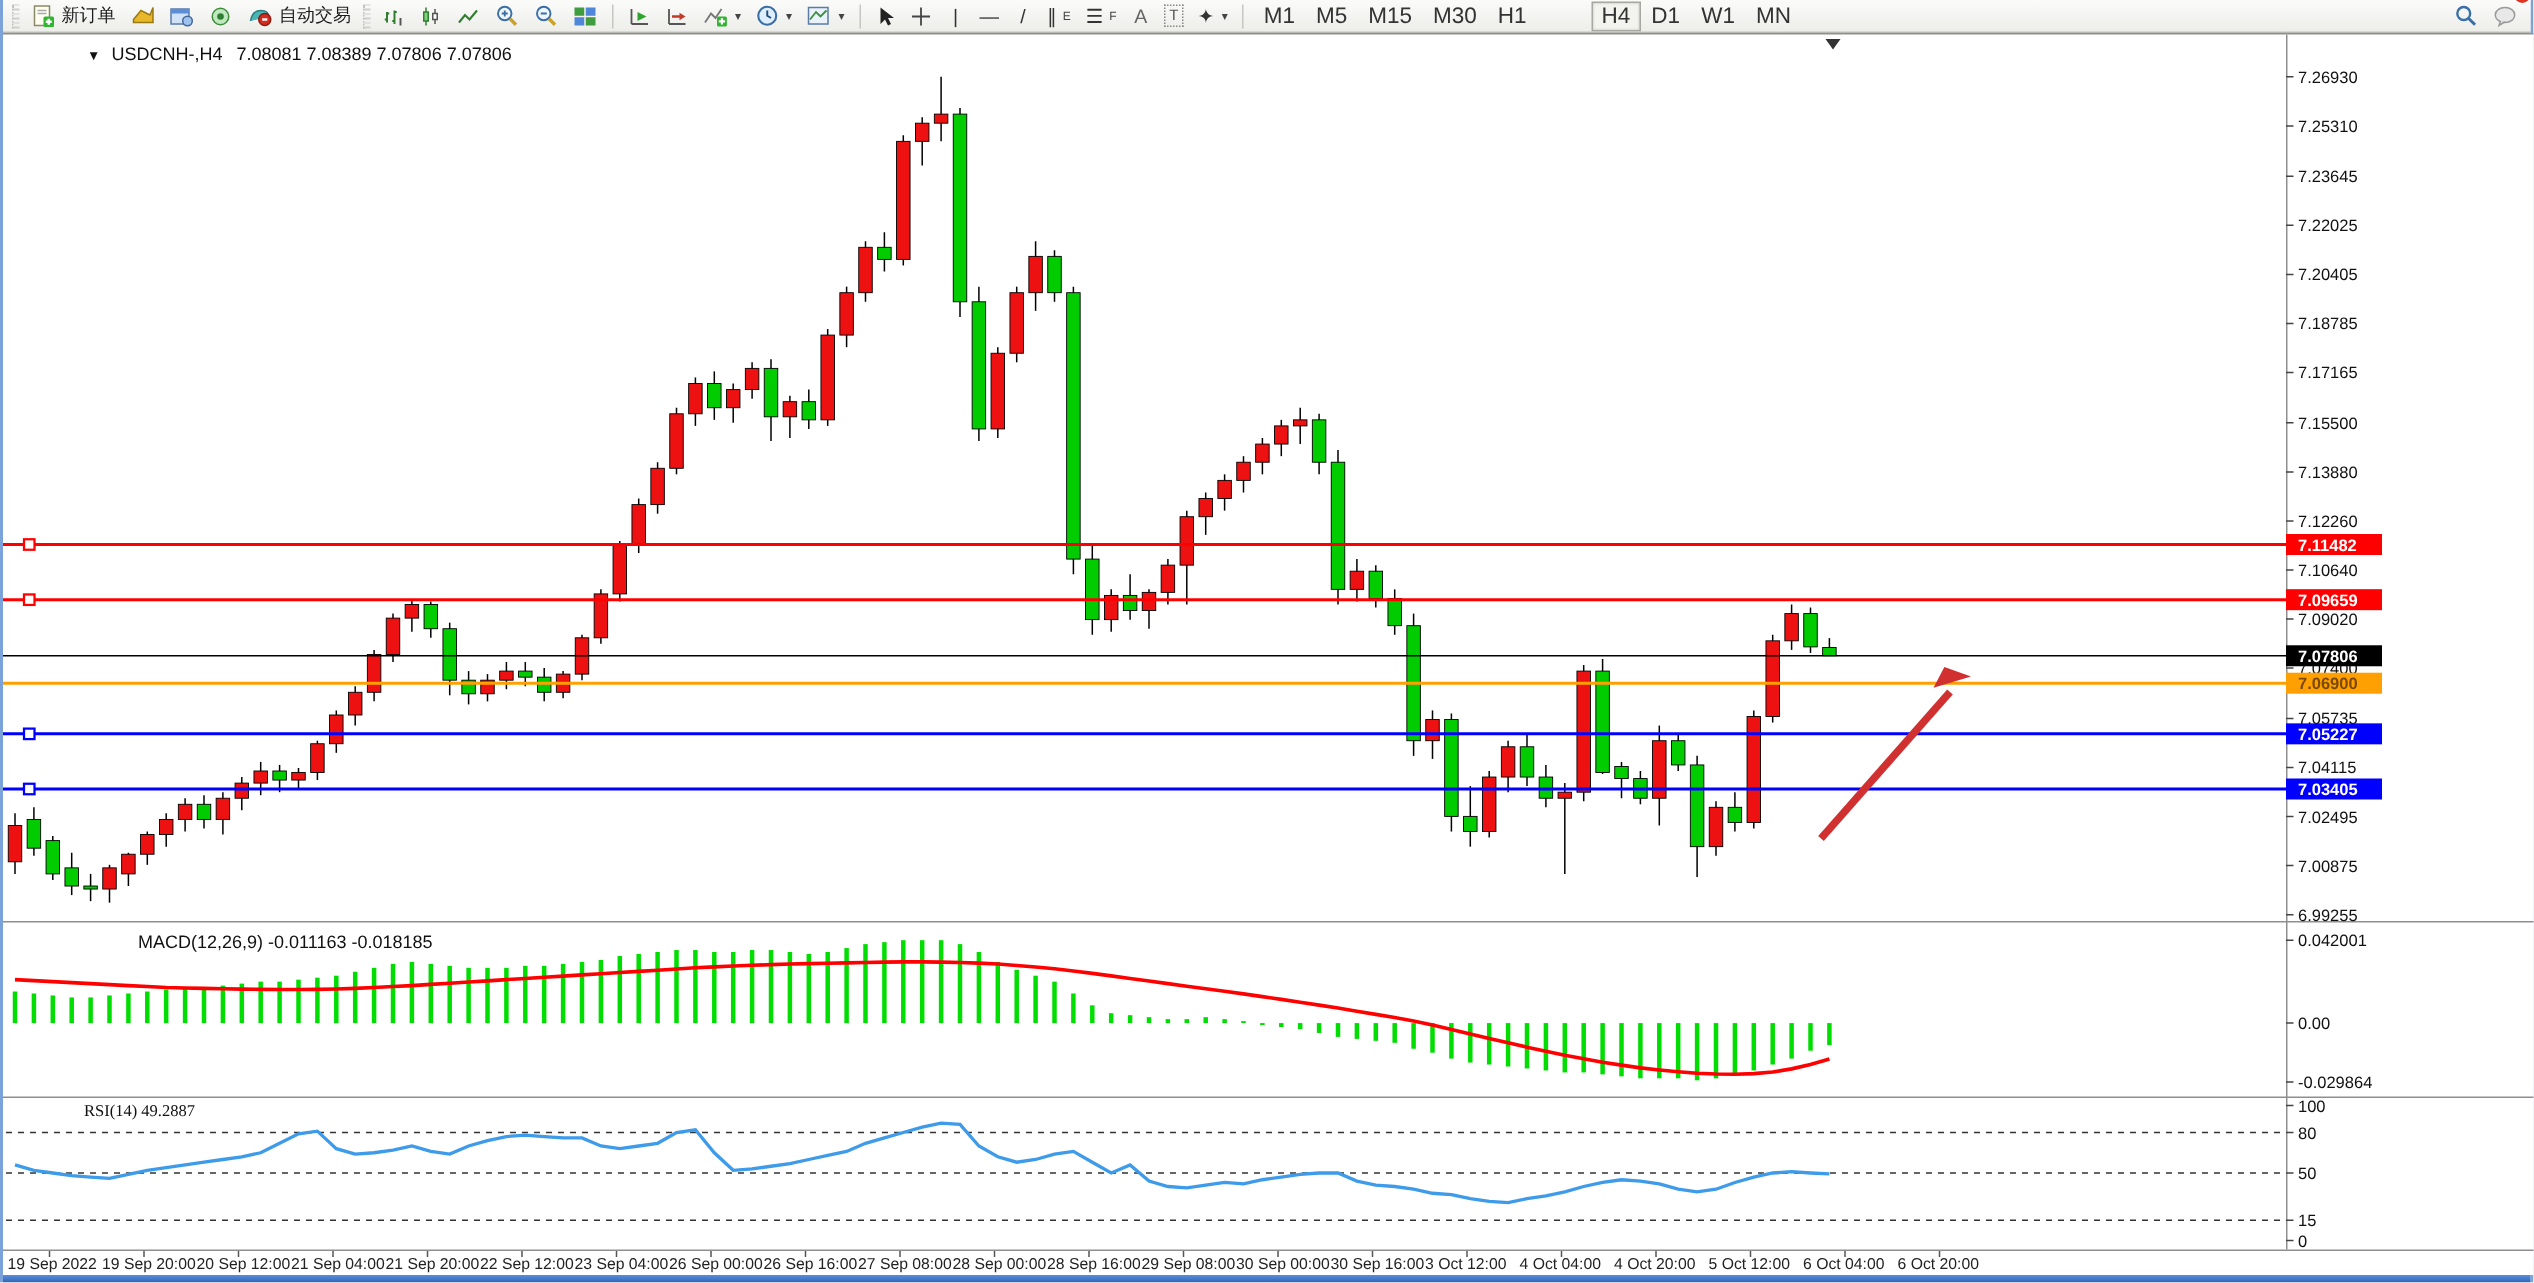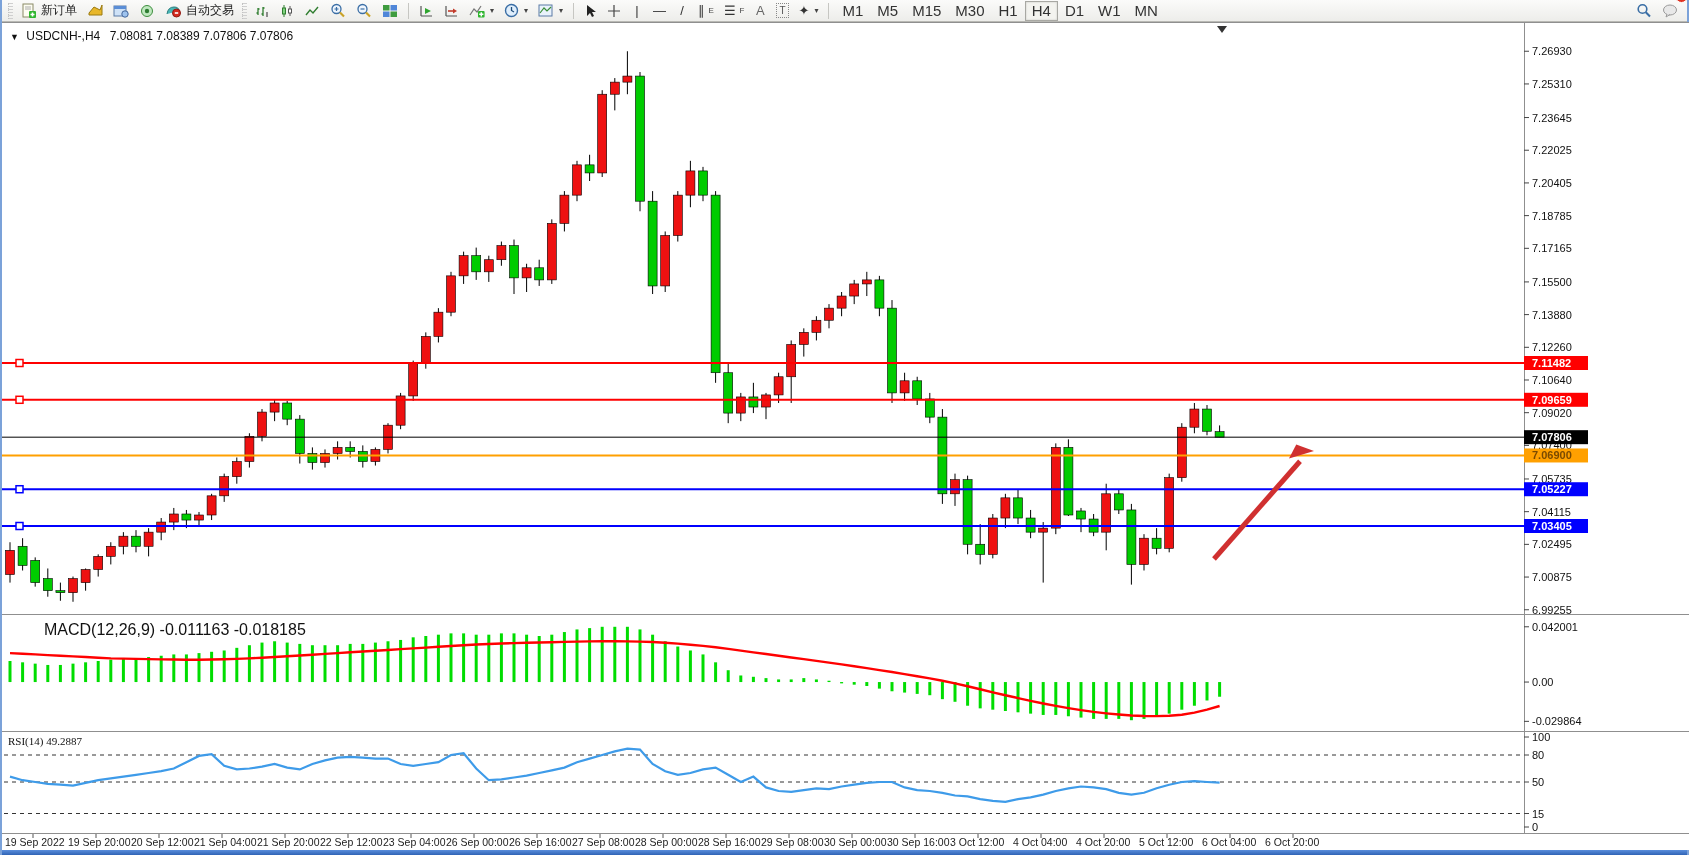--- a/index.html
+++ b/index.html
@@ -20,34 +20,34 @@
           border-left:1px dotted #c2c2c2; }
   .tb-sep { width:1px; height:16px; background:#c6c6c2; margin:0 4px; }
   .tb-btn { height:36px; min-width:20px; padding:0 3px; display:flex; align-items:center;
             justify-content:center; gap:4px; border:1px solid transparent; border-radius:2px;
             cursor:default; white-space:nowrap;text-align:center; }
   .tb-label { font-size:12px; color:#1c1c1c; }
   .caret { font-size:8px; color:#444; margin-left:1px; }
   .glyph { font-size:13px; line-height:13px; color:#333; }
   .tf-btn { height:20px; padding:0 6px; display:flex; align-items:center; font-size:15px;
             color:#333; border:1px solid transparent; }
-  .tf-btn.active { background:#f3f3ef; border:1px solid #a8a8a3; box-shadow:inset 0 0 2px rgba(0,0,0,.2); }
+  .tf-btn.active { background:#f3f3ef; border:1px solid #a8a8a3; box-shadow:inset 0 0 2px rgba(0,0,0,.2);margin-left:36px; }
   .spacer { flex:1; }
   .badge { position:relative; }
   .badge .count { position:absolute; top:-4px; right:-6px; min-width:13px; height:13px;
                   background:#e03322; color:#fff; border-radius:8px; font-size:9px;
                   display:flex; align-items:center; justify-content:center; padding:0 3px;
                   border:1px solid #fff; }
   .mini { display:inline-block; }
 
   
   .chart-area { position:absolute; top:22px; left:0; width:1689px; height:828px;
                 background:#fff; border-top:1px solid #8f8f8f; }
   svg text { font-family:"Liberation Sans", sans-serif; }
-  .overlay-label { position:absolute; font-size:12px; color:#111; z-index:5; white-space:nowrap; }
+  .overlay-label { position:absolute; font-size:12px; color:#111; z-index:5; white-space:nowrap;margin-left:48px; }
 </style>
 </head>
 <body>
 
 <div class="window">
 
   <div class="toolbar">
     <div class="grip"></div>
 
     <div class="tb-btn">
@@ -261,21 +261,21 @@
       <span class="count">1</span>
     </div>
   </div>
 
   <div class="chart-area">
     <div class="overlay-label" style="left:8px;top:6px;">
       <span style="font-size:9px;">▼</span>
       <span style="margin-left:4px;">USDCNH-,H4</span>
       <span style="margin-left:6px;">7.08081 7.08389 7.07806 7.07806</span>
     </div>
-    <div class="overlay-label" style="left:6px;top:598px;font-size:16px;padding-left:36px;">MACD(12,26,9) -0.011163 -0.018185</div>
+    <div class="overlay-label" style="left:6px;top:598px;font-size:12px;padding-left:36px;">MACD(12,26,9) -0.011163 -0.018185</div>
     <div class="overlay-label" style="left:6px;top:712px;font-size:11px;font-family:Liberation Serif, serif;">RSI(14) 49.2887</div>
     <svg id="chart-svg" width="1689" height="828">
         <line x1="0" y1="591.5" x2="1689" y2="591.5" stroke="#8f8f8f"></line>
         <line x1="0" y1="593.5" x2="1689" y2="593.5" stroke="#ffffff"></line>
         <line x1="0" y1="708.5" x2="1689" y2="708.5" stroke="#8f8f8f"></line>
         <line x1="0" y1="710.5" x2="1689" y2="710.5" stroke="#ffffff"></line>
         <line x1="0" y1="810.5" x2="1689" y2="810.5" stroke="#8f8f8f"></line>
         <line x1="0" y1="812.5" x2="1689" y2="812.5" stroke="#ffffff"></line>
         <line x1="1522.5" y1="0" x2="1522.5" y2="810" stroke="#8f8f8f"></line>
         <line x1="1522" y1="28.247616689364918" x2="1527" y2="28.247616689364918" stroke="#444"></line>

